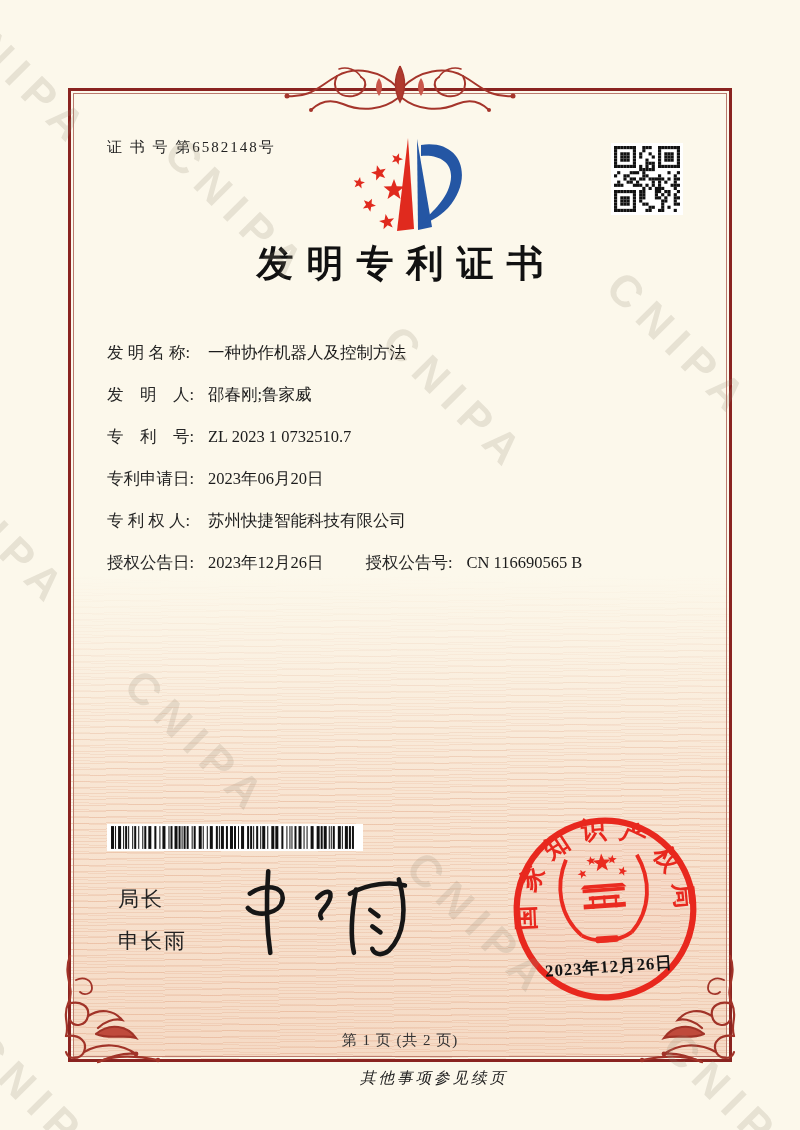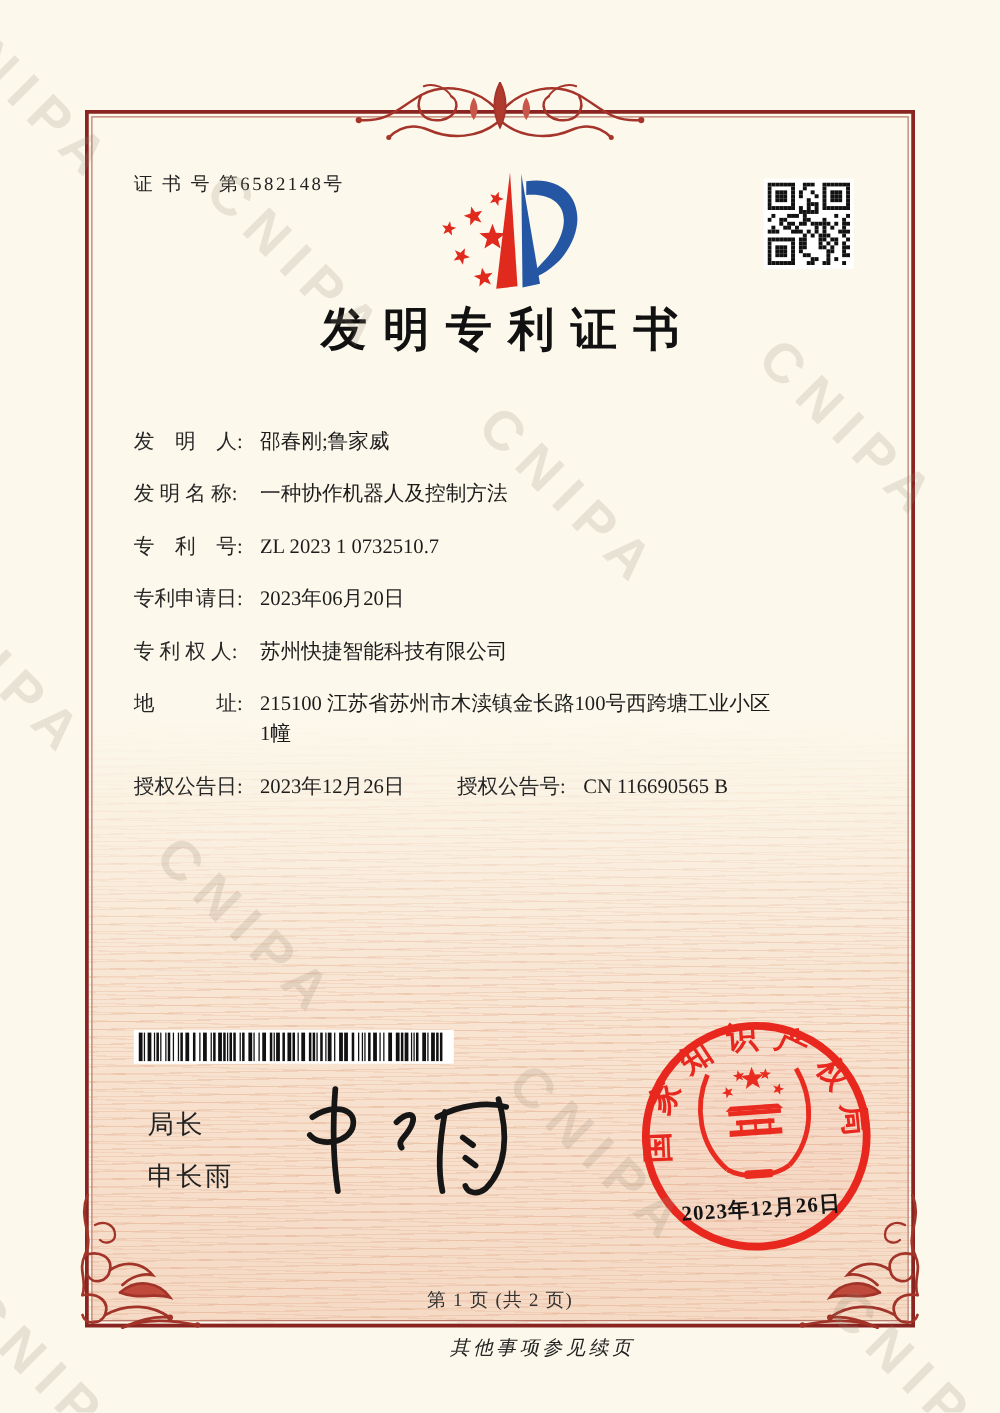--- a/index.html
+++ b/index.html
@@ -366,42 +366,38 @@
       <rect x="42" y="60" width="3" height="3" fill="#111"></rect>
       <rect x="45" y="60" width="3" height="3" fill="#111"></rect>
       <rect x="57" y="60" width="3" height="3" fill="#111"></rect>
     </svg>
 
   <div class="title">发明专利证书</div>
 
   <div class="fields">
     <div id="rows">
         <div class="frow">
+          <span class="flabel">发 明 名 称:</span>
+          <span class="fvalue">一种协作机器人及控制方法</span>
+        </div>
+        <div class="frow">
           <span class="flabel">发　明　人:</span>
           <span class="fvalue">邵春刚;鲁家威</span>
-        </div>
-        <div class="frow">
-          <span class="flabel">发 明 名 称:</span>
-          <span class="fvalue">一种协作机器人及控制方法</span>
         </div>
         <div class="frow">
           <span class="flabel">专　利　号:</span>
           <span class="fvalue">ZL 2023 1 0732510.7</span>
         </div>
         <div class="frow">
           <span class="flabel">专利申请日:</span>
           <span class="fvalue">2023年06月20日</span>
         </div>
         <div class="frow">
           <span class="flabel">专 利 权 人:</span>
           <span class="fvalue">苏州快捷智能科技有限公司</span>
-        </div>
-        <div class="frow">
-          <span class="flabel">地　　　址:</span>
-          <span class="fvalue">215100 江苏省苏州市木渎镇金长路100号西跨塘工业小区1幢</span>
         </div>
       </div>
     <div class="frow grant">
       <span class="flabel">授权公告日:</span>
       <span class="fvalue">2023年12月26日</span>
       <span class="flabel second">授权公告号:</span>
       <span class="fvalue">CN 116690565 B</span>
     </div>
   </div>
 

